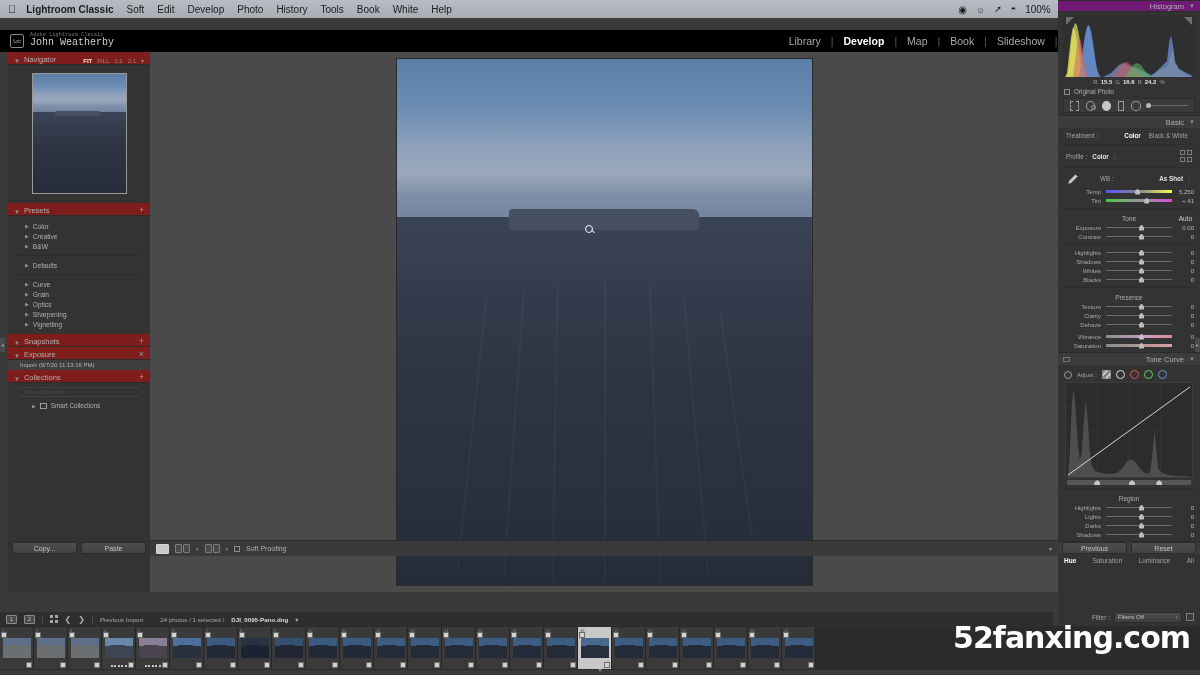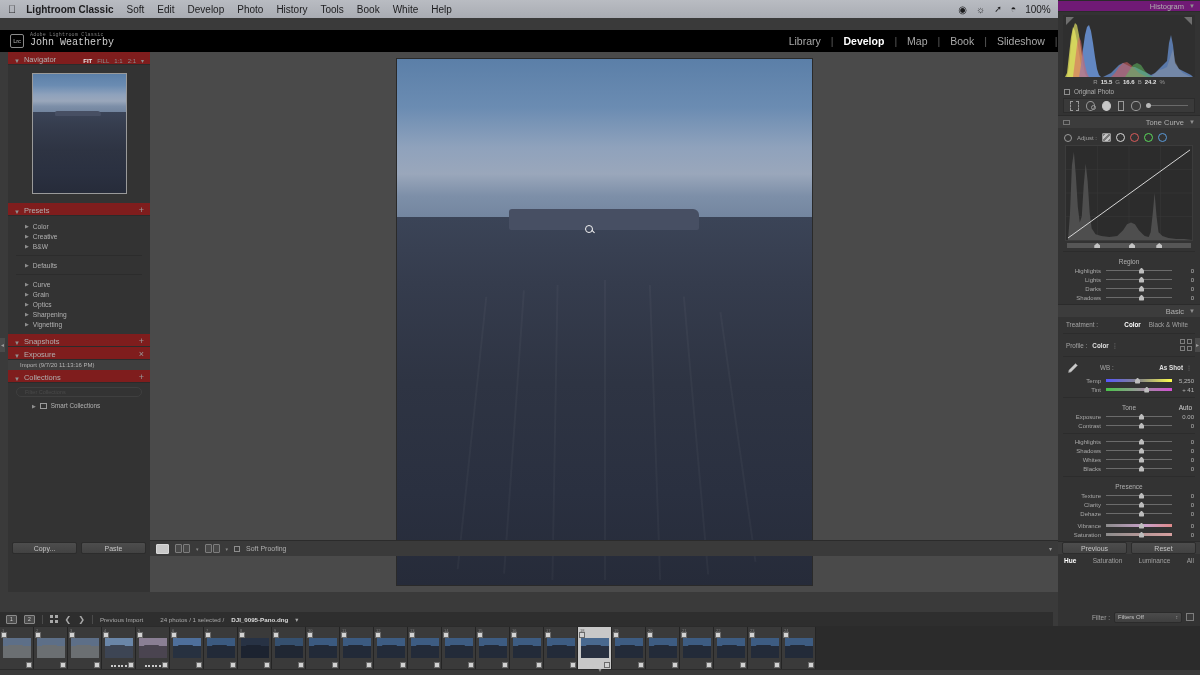--- a/index.html
+++ b/index.html
@@ -496,20 +496,175 @@
       <span class="ts redeye"></span>
       <span class="ts grad"></span>
       <span class="ts radial"></span>
       <span class="ts-slider">
           <i class="ts-knob"></i>
         </span>
     </div>
 
     <div class="sec">
       <div class="sec-head">
+        <span class="nm">Basic</span>
+        <span class="tri">▼</span>
+      </div>
+      <div class="sec-body">
+        <div class="rowline">
+          <span>Treatment :</span>
+          <span class="seg">
+            <span class="on">Color</span>
+            <span>Black &amp; White</span>
+          </span>
+        </div>
+        <div class="subdiv"></div>
+        <div class="rowline">
+          <span>Profile :</span>
+          <span style="color:#e0e0e0;font-weight:bold;margin-left:5px;">Color</span>
+          <span style="margin-left:3px;color:#9a9a9a;">⋮</span>
+          <span class="grid4">
+              <i></i>
+              <i></i>
+              <i></i>
+              <i></i>
+            </span>
+        </div>
+        <div class="subdiv"></div>
+
+        <div class="wbrow">
+          <span class="eyedrop">
+            <svg width="13" height="13" viewBox="0 0 13 13">
+                <path d="M9.5 1.5 L11.5 3.5 L5 10 L2.5 10.5 L3 8 Z" fill="#c9c9c9" stroke="#8a8a8a" stroke-width="0.6"></path>
+              </svg>
+          </span>
+          <span style="font-size:6.3px;color:#a5a5a5;margin-left:18px;">WB :</span>
+          <span style="font-size:6.3px;color:#e0e0e0;margin-left:auto;font-weight:bold;">As Shot</span>
+          <span style="margin-left:3px;color:#9a9a9a;font-size:6px;">⋮</span>
+        </div>
+
+        <div class="slider-row">
+          <span class="lbl">Temp</span>
+          <span class="track">
+              <i class="bar temp"></i>
+              <i class="knob" style="left:44%"></i>
+            </span>
+          <span class="val">5,250</span>
+        </div>
+        <div class="slider-row">
+          <span class="lbl">Tint</span>
+          <span class="track">
+              <i class="bar tint"></i>
+              <i class="knob" style="left:58%"></i>
+            </span>
+          <span class="val">+ 41</span>
+        </div>
+
+        <div class="subdiv"></div>
+        <div class="sectitle">
+          <span>Tone</span>
+          <span class="auto">Auto</span>
+        </div>
+        <div class="slider-row">
+          <span class="lbl">Exposure</span>
+          <span class="track">
+              <i class="bar"></i>
+              <i class="knob" style="left:50%"></i>
+            </span>
+          <span class="val">0.00</span>
+        </div>
+        <div class="slider-row">
+          <span class="lbl">Contrast</span>
+          <span class="track">
+              <i class="bar"></i>
+              <i class="knob" style="left:50%"></i>
+            </span>
+          <span class="val">0</span>
+        </div>
+        <div class="subdiv"></div>
+        <div class="slider-row">
+          <span class="lbl">Highlights</span>
+          <span class="track">
+              <i class="bar"></i>
+              <i class="knob" style="left:50%"></i>
+            </span>
+          <span class="val">0</span>
+        </div>
+        <div class="slider-row">
+          <span class="lbl">Shadows</span>
+          <span class="track">
+              <i class="bar"></i>
+              <i class="knob" style="left:50%"></i>
+            </span>
+          <span class="val">0</span>
+        </div>
+        <div class="slider-row">
+          <span class="lbl">Whites</span>
+          <span class="track">
+              <i class="bar"></i>
+              <i class="knob" style="left:50%"></i>
+            </span>
+          <span class="val">0</span>
+        </div>
+        <div class="slider-row">
+          <span class="lbl">Blacks</span>
+          <span class="track">
+              <i class="bar"></i>
+              <i class="knob" style="left:50%"></i>
+            </span>
+          <span class="val">0</span>
+        </div>
+
+        <div class="subdiv"></div>
+        <div class="sectitle">Presence</div>
+        <div class="slider-row">
+          <span class="lbl">Texture</span>
+          <span class="track">
+              <i class="bar"></i>
+              <i class="knob" style="left:50%"></i>
+            </span>
+          <span class="val">0</span>
+        </div>
+        <div class="slider-row">
+          <span class="lbl">Clarity</span>
+          <span class="track">
+              <i class="bar"></i>
+              <i class="knob" style="left:50%"></i>
+            </span>
+          <span class="val">0</span>
+        </div>
+        <div class="slider-row">
+          <span class="lbl">Dehaze</span>
+          <span class="track">
+              <i class="bar"></i>
+              <i class="knob" style="left:50%"></i>
+            </span>
+          <span class="val">0</span>
+        </div>
+        <div class="slider-row" style="margin-top:3px;">
+          <span class="lbl">Vibrance</span>
+          <span class="track">
+              <i class="bar vib"></i>
+              <i class="knob" style="left:50%"></i>
+            </span>
+          <span class="val">0</span>
+        </div>
+        <div class="slider-row">
+          <span class="lbl">Saturation</span>
+          <span class="track">
+              <i class="bar sat"></i>
+              <i class="knob" style="left:50%"></i>
+            </span>
+          <span class="val">0</span>
+        </div>
+      </div>
+    </div>
+
+    <div class="sec">
+      <div class="sec-head">
         <span class="lefticon"></span>
         <span class="nm">Tone Curve</span>
         <span class="tri">▼</span>
       </div>
       <div class="sec-body">
         <div class="tc-adjust">
           <span class="target"></span>
           <span>Adjust :</span>
           <span class="dot gray"></span>
           <span class="dot rgbc"></span>
@@ -559,175 +714,20 @@
           <span class="track">
               <i class="bar"></i>
               <i class="knob" style="left:50%"></i>
             </span>
           <span class="val">0</span>
         </div>
         <div class="slider-row">
           <span class="lbl">Shadows</span>
           <span class="track">
               <i class="bar"></i>
-              <i class="knob" style="left:50%"></i>
-            </span>
-          <span class="val">0</span>
-        </div>
-      </div>
-    </div>
-
-    <div class="sec">
-      <div class="sec-head">
-        <span class="nm">Basic</span>
-        <span class="tri">▼</span>
-      </div>
-      <div class="sec-body">
-        <div class="rowline">
-          <span>Treatment :</span>
-          <span class="seg">
-            <span class="on">Color</span>
-            <span>Black &amp; White</span>
-          </span>
-        </div>
-        <div class="subdiv"></div>
-        <div class="rowline">
-          <span>Profile :</span>
-          <span style="color:#e0e0e0;font-weight:bold;margin-left:5px;">Color</span>
-          <span style="margin-left:3px;color:#9a9a9a;">⋮</span>
-          <span class="grid4">
-              <i></i>
-              <i></i>
-              <i></i>
-              <i></i>
-            </span>
-        </div>
-        <div class="subdiv"></div>
-
-        <div class="wbrow">
-          <span class="eyedrop">
-            <svg width="13" height="13" viewBox="0 0 13 13">
-                <path d="M9.5 1.5 L11.5 3.5 L5 10 L2.5 10.5 L3 8 Z" fill="#c9c9c9" stroke="#8a8a8a" stroke-width="0.6"></path>
-              </svg>
-          </span>
-          <span style="font-size:6.3px;color:#a5a5a5;margin-left:18px;">WB :</span>
-          <span style="font-size:6.3px;color:#e0e0e0;margin-left:auto;font-weight:bold;">As Shot</span>
-          <span style="margin-left:3px;color:#9a9a9a;font-size:6px;">⋮</span>
-        </div>
-
-        <div class="slider-row">
-          <span class="lbl">Temp</span>
-          <span class="track">
-              <i class="bar temp"></i>
-              <i class="knob" style="left:44%"></i>
-            </span>
-          <span class="val">5,250</span>
-        </div>
-        <div class="slider-row">
-          <span class="lbl">Tint</span>
-          <span class="track">
-              <i class="bar tint"></i>
-              <i class="knob" style="left:58%"></i>
-            </span>
-          <span class="val">+ 41</span>
-        </div>
-
-        <div class="subdiv"></div>
-        <div class="sectitle">
-          <span>Tone</span>
-          <span class="auto">Auto</span>
-        </div>
-        <div class="slider-row">
-          <span class="lbl">Exposure</span>
-          <span class="track">
-              <i class="bar"></i>
-              <i class="knob" style="left:50%"></i>
-            </span>
-          <span class="val">0.00</span>
-        </div>
-        <div class="slider-row">
-          <span class="lbl">Contrast</span>
-          <span class="track">
-              <i class="bar"></i>
-              <i class="knob" style="left:50%"></i>
-            </span>
-          <span class="val">0</span>
-        </div>
-        <div class="subdiv"></div>
-        <div class="slider-row">
-          <span class="lbl">Highlights</span>
-          <span class="track">
-              <i class="bar"></i>
-              <i class="knob" style="left:50%"></i>
-            </span>
-          <span class="val">0</span>
-        </div>
-        <div class="slider-row">
-          <span class="lbl">Shadows</span>
-          <span class="track">
-              <i class="bar"></i>
-              <i class="knob" style="left:50%"></i>
-            </span>
-          <span class="val">0</span>
-        </div>
-        <div class="slider-row">
-          <span class="lbl">Whites</span>
-          <span class="track">
-              <i class="bar"></i>
-              <i class="knob" style="left:50%"></i>
-            </span>
-          <span class="val">0</span>
-        </div>
-        <div class="slider-row">
-          <span class="lbl">Blacks</span>
-          <span class="track">
-              <i class="bar"></i>
-              <i class="knob" style="left:50%"></i>
-            </span>
-          <span class="val">0</span>
-        </div>
-
-        <div class="subdiv"></div>
-        <div class="sectitle">Presence</div>
-        <div class="slider-row">
-          <span class="lbl">Texture</span>
-          <span class="track">
-              <i class="bar"></i>
-              <i class="knob" style="left:50%"></i>
-            </span>
-          <span class="val">0</span>
-        </div>
-        <div class="slider-row">
-          <span class="lbl">Clarity</span>
-          <span class="track">
-              <i class="bar"></i>
-              <i class="knob" style="left:50%"></i>
-            </span>
-          <span class="val">0</span>
-        </div>
-        <div class="slider-row">
-          <span class="lbl">Dehaze</span>
-          <span class="track">
-              <i class="bar"></i>
-              <i class="knob" style="left:50%"></i>
-            </span>
-          <span class="val">0</span>
-        </div>
-        <div class="slider-row" style="margin-top:3px;">
-          <span class="lbl">Vibrance</span>
-          <span class="track">
-              <i class="bar vib"></i>
-              <i class="knob" style="left:50%"></i>
-            </span>
-          <span class="val">0</span>
-        </div>
-        <div class="slider-row">
-          <span class="lbl">Saturation</span>
-          <span class="track">
-              <i class="bar sat"></i>
               <i class="knob" style="left:50%"></i>
             </span>
           <span class="val">0</span>
         </div>
       </div>
     </div>
 
     <div class="sec">
       <div class="sec-head">
         <span class="lefticon"></span>
@@ -1033,17 +1033,18 @@
         <div class="fthumb">
           <div style="position:absolute;left:0;top:0;width:100%;height:52%;background:#3d5c82;"></div>
           <div style="position:absolute;left:0;top:40%;width:100%;height:60%;background:#232b39;"></div>
           <div style="position:absolute;left:20%;top:38%;width:55%;height:7%;background:#232b39;border-radius:2px;"></div>
         </div>
         <span class="badge-l"></span>
         <span class="badge-r"></span>
       </div>
     </div>
 
+  <div class="watermark">52fanxing.com</div>
 
   <div class="bottomnub"></div>
   <div class="sidenub" style="left:0;">◂</div>
   <div class="sidenub" style="right:0;">▸</div>
 </div>
 
 </body></html>

